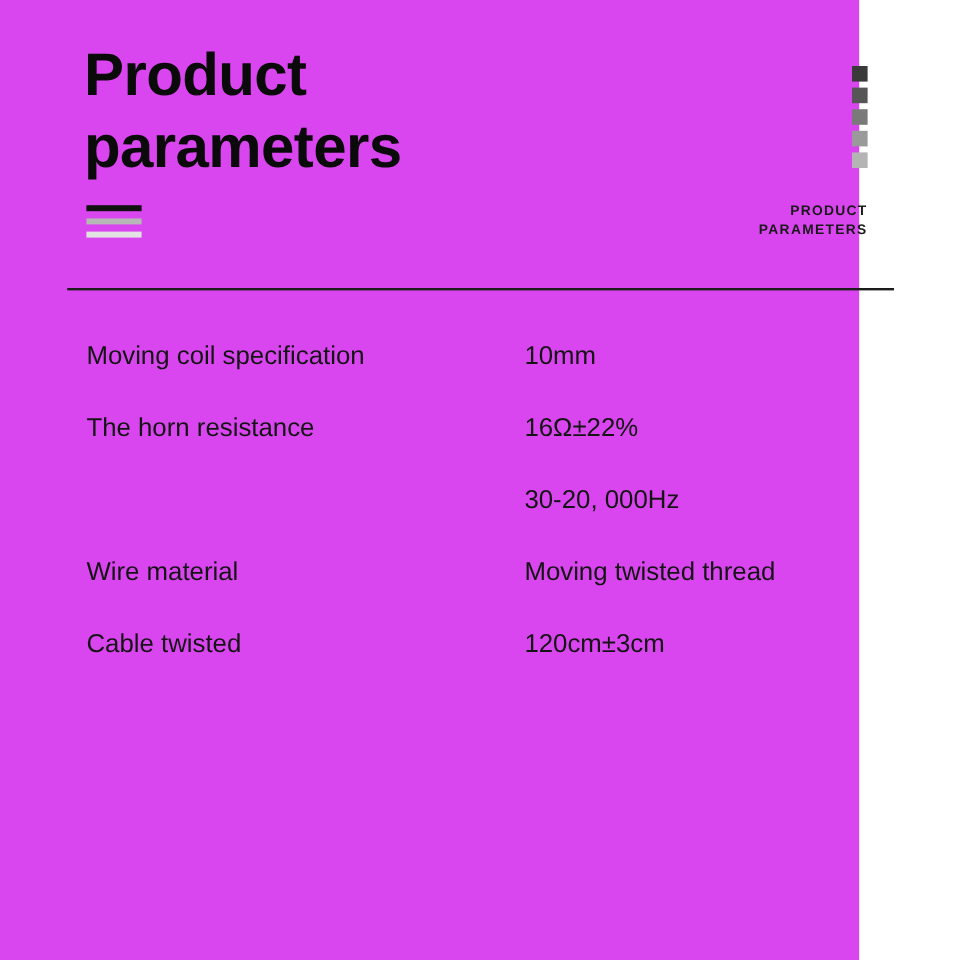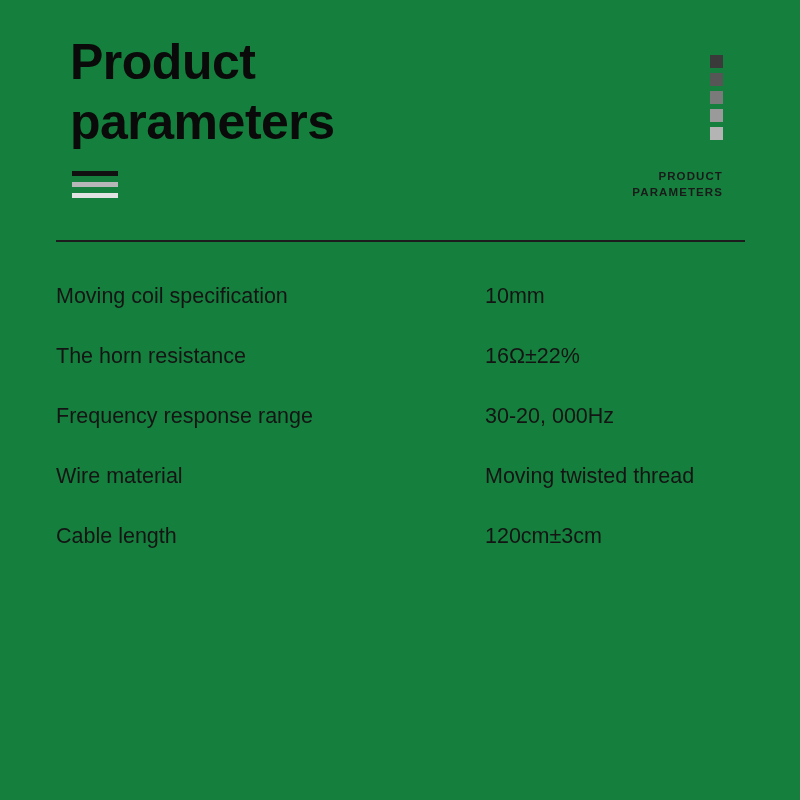--- a/index.html
+++ b/index.html
@@ -10,23 +10,23 @@
   body {
     width: 800px;
     height: 800px;
     background: #ffffff;
     font-family: "Liberation Sans", sans-serif;
     color: #111111;
     overflow: hidden;
   }
   .page {
     position: relative;
-    width: 800px;
+    width: 716px;
     height: 800px;
-    background: #15803d;
+    background: #d946ef;
   }
 
   
   .header {
     position: absolute;
     left: 0;
     top: 0;
     width: 800px;
     height: 240px;
   }
@@ -111,22 +111,22 @@
   }
   .spec-label,
   .spec-value {
     position: absolute;
     top: 0;
     font-size: 21.5px;
     line-height: 60px;
     color: #141414;
     white-space: nowrap;
   }
-  .spec-label { left: 56px; }
-  .spec-value { left: 437px; margin-left: 48px; }
+  .spec-label { left: 72px; }
+  .spec-value { left: 437px; }
 </style>
 </head>
 <body style="background: rgb(255, 255, 255); color: rgb(20, 20, 20);">
 
 <div class="page">
 
   <div class="header">
 
     <div class="title">Product
 parameters</div>
@@ -155,26 +155,25 @@
   <div class="spec-table">
       <div class="spec-row">
         <div class="spec-label">Moving coil specification</div>
         <div class="spec-value">10mm</div>
       </div>
       <div class="spec-row">
         <div class="spec-label">The horn resistance</div>
         <div class="spec-value">16Ω±22%</div>
       </div>
       <div class="spec-row">
-        <div class="spec-label">Frequency response range</div>
         <div class="spec-value">30-20, 000Hz</div>
       </div>
       <div class="spec-row">
         <div class="spec-label">Wire material</div>
         <div class="spec-value">Moving twisted thread</div>
       </div>
       <div class="spec-row">
-        <div class="spec-label">Cable length</div>
+        <div class="spec-label">Cable twisted</div>
         <div class="spec-value">120cm±3cm</div>
       </div>
     </div>
 
 </div>
 
 </body></html>

